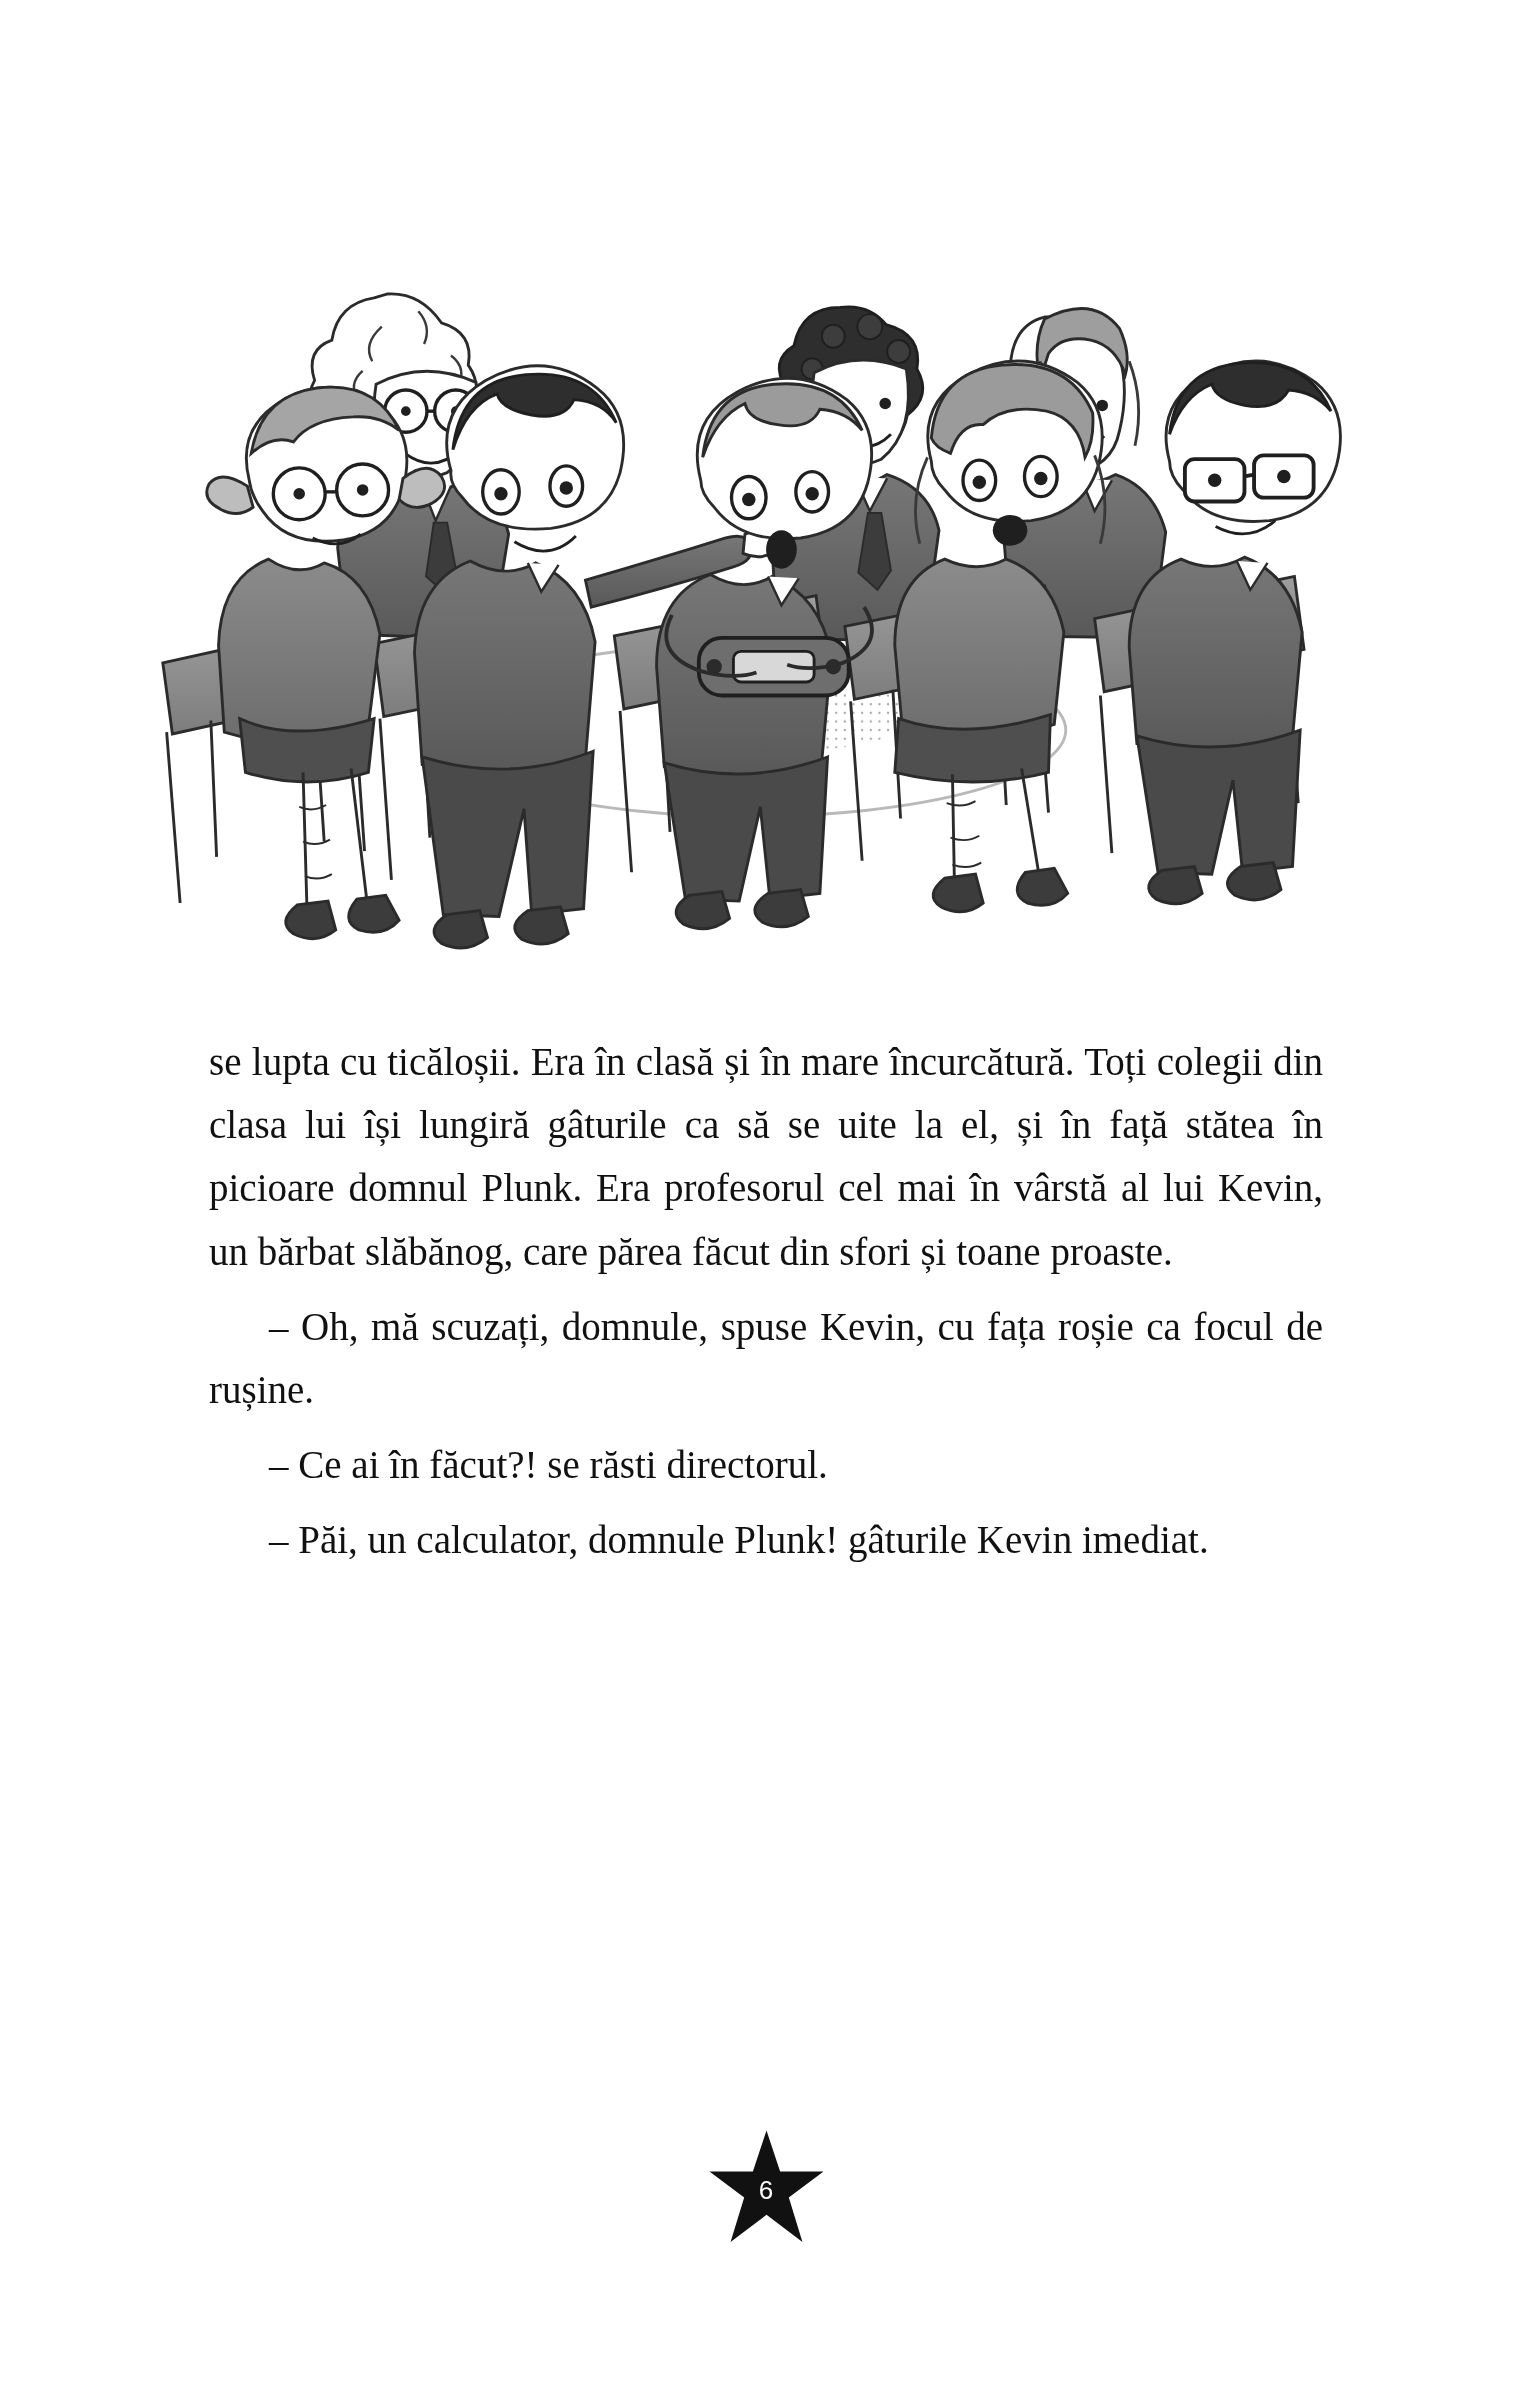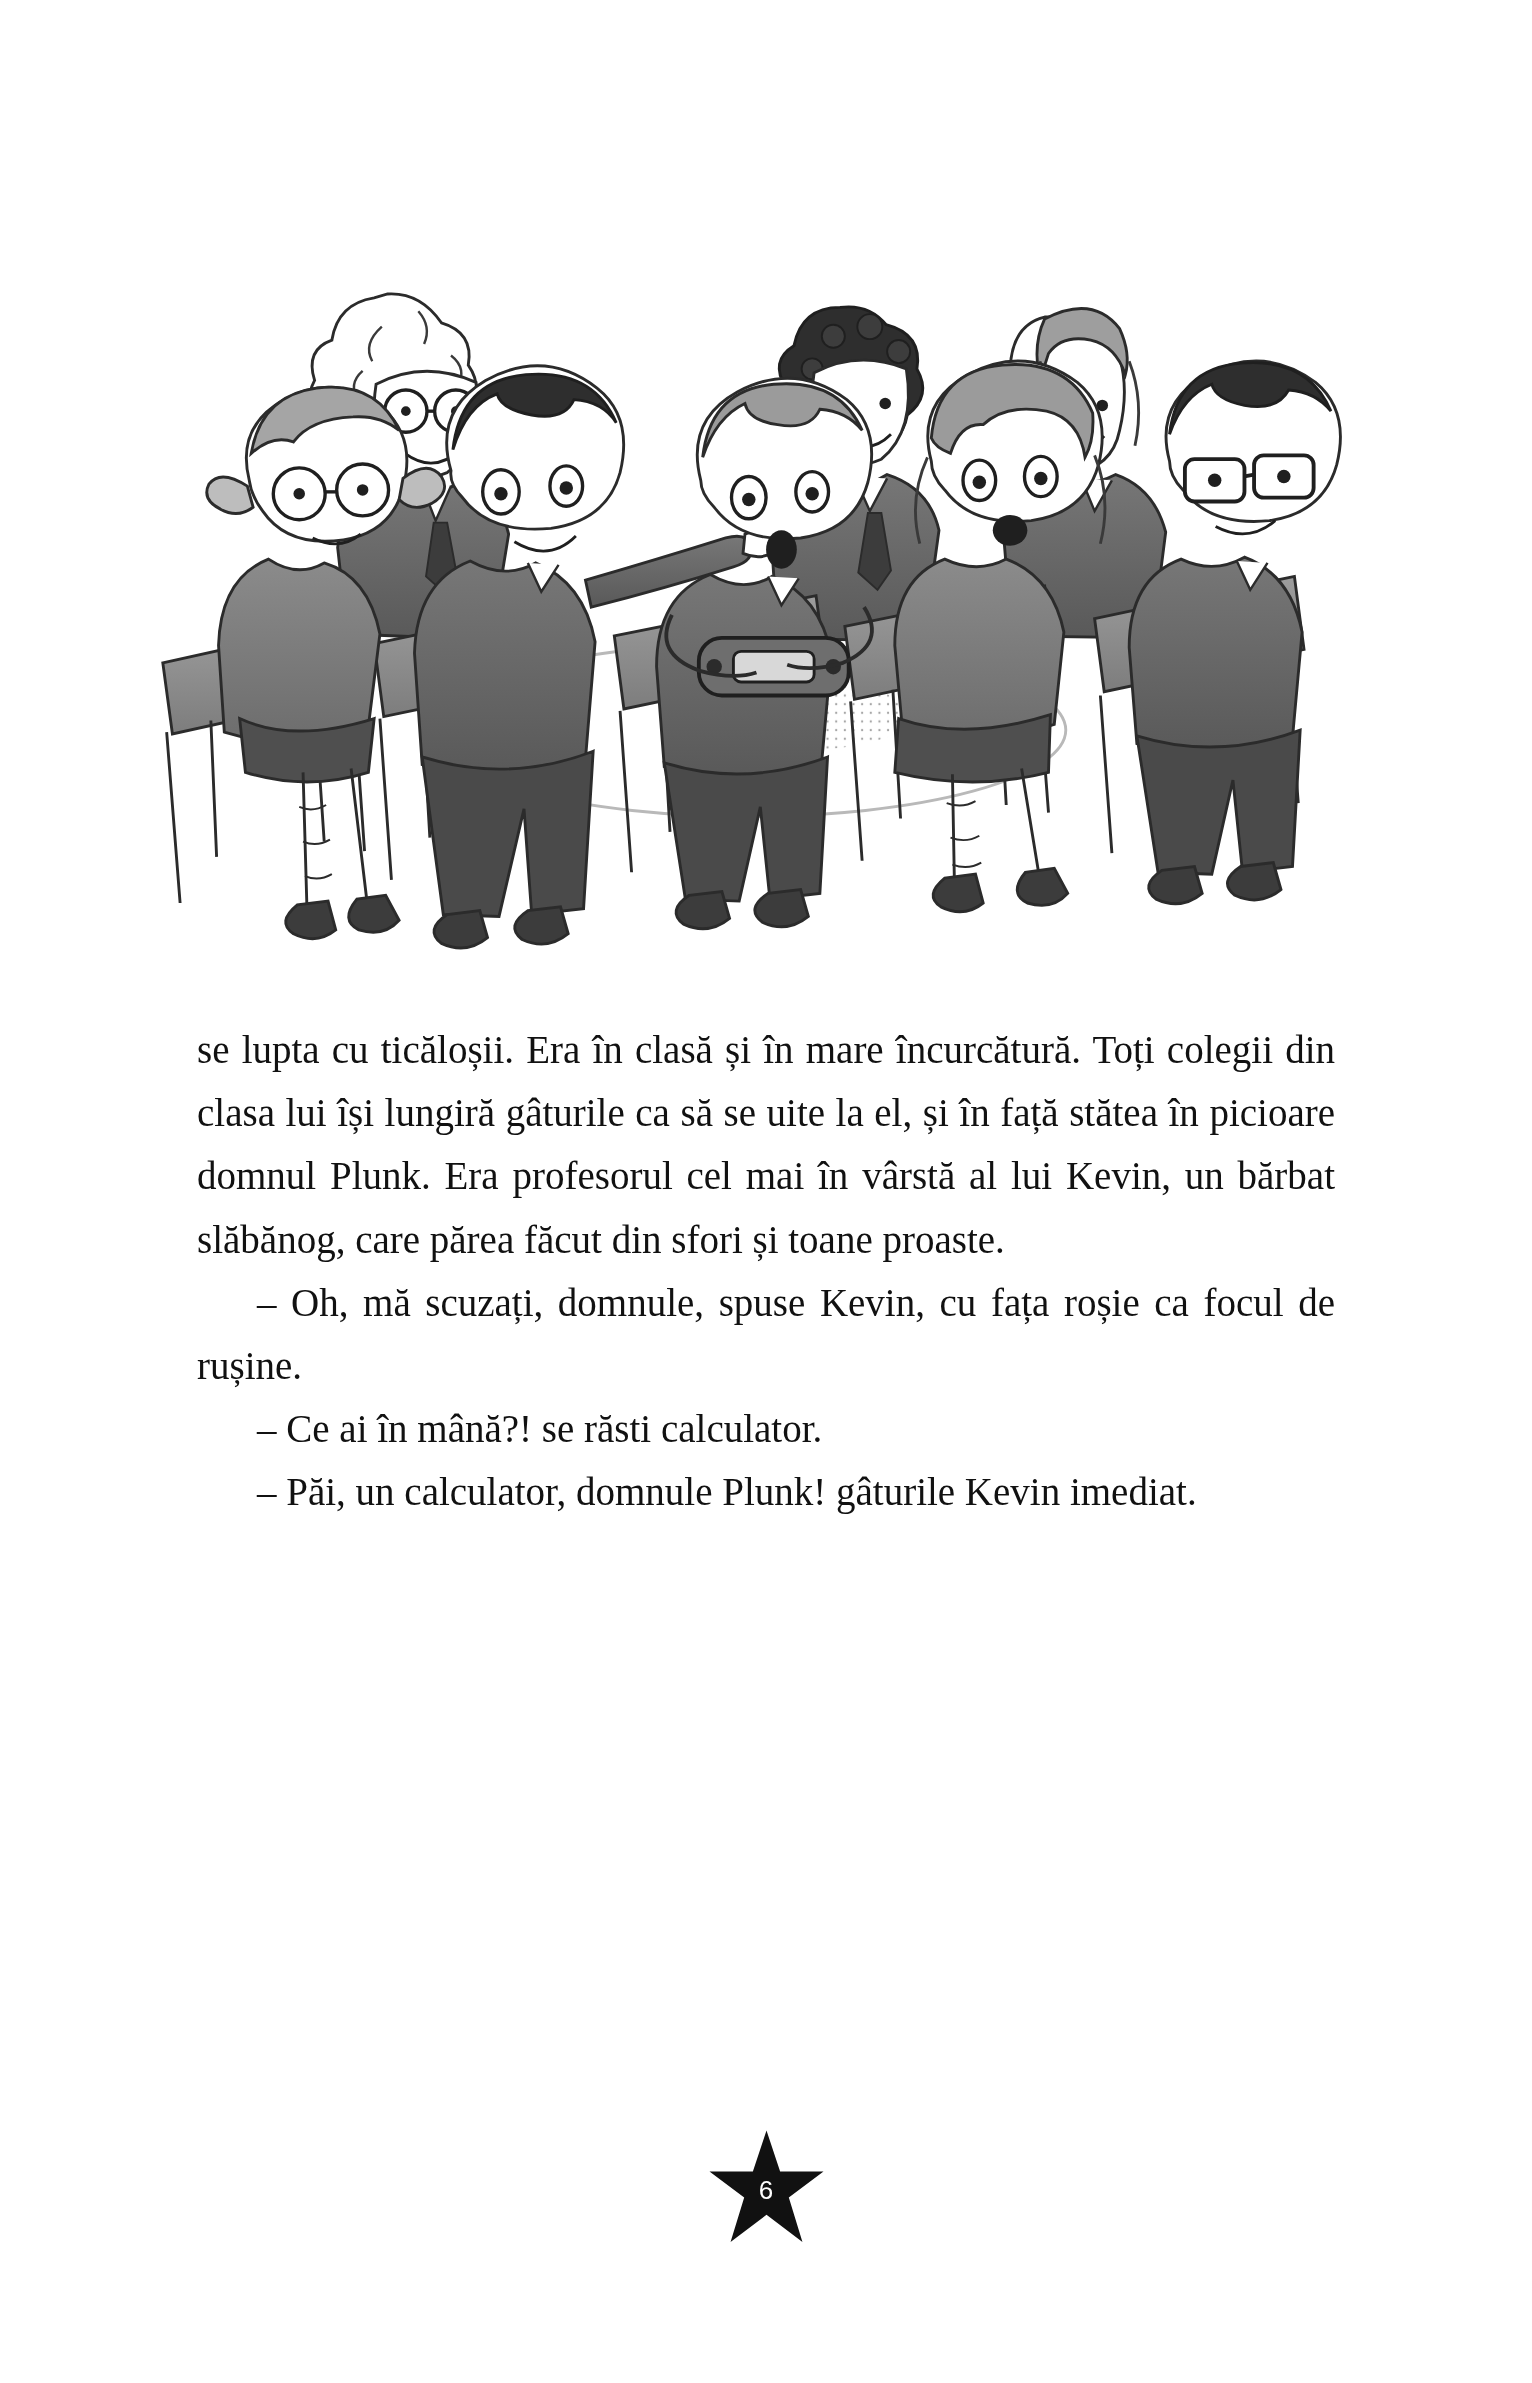--- a/index.html
+++ b/index.html
@@ -41,21 +41,21 @@
     left: 197px;
     top: 1018px;
     width: 1138px;
     font-size: 39px;
     line-height: 1.62;
     text-align: justify;
     text-justify: inter-word;
     color: #111111;
   }
   .body-text p {
-    margin: 0;
+    margin: 12px;
     text-indent: 0;
   }
   .body-text p.indented {
     text-indent: 60px;
   }
 
   
   .page-number-wrap {
     position: absolute;
     left: 0;
@@ -272,21 +272,21 @@
         <path d="M1152 702 q-24 16 -6 30 q26 12 48 -6 l-8 -28 z" fill="#3c3c3c" stroke="#2b2b2b" stroke-width="3"></path>
         <path d="M1070 706 q-24 16 -6 30 q26 12 48 -6 l-8 -28 z" fill="#3c3c3c" stroke="#2b2b2b" stroke-width="3"></path>
       </g>
 
     </svg>
   </div>
 
   <div class="body-text">
     <p>se lupta cu ticăloșii. Era în clasă și în mare încurcătură. Toți colegii din clasa lui își lungiră gâturile ca să se uite la el, și în față stătea în picioare domnul Plunk. Era profesorul cel mai în vârstă al lui Kevin, un bărbat slăbănog, care părea făcut din sfori și toane proaste.</p>
     <p class="indented">– Oh, mă scuzați, domnule, spuse Kevin, cu fața roșie ca focul de rușine.</p>
-    <p class="indented">– Ce ai în mână?! se răsti calculator.</p>
+    <p class="indented">– Ce ai în făcut?! se răsti directorul.</p>
     <p class="indented">– Păi, un calculator, domnule Plunk! gâturile Kevin imediat.</p>
   </div>
 
   <div class="page-number-wrap">
     <div class="star">
       <svg viewBox="0 0 100 96" xmlns="http://www.w3.org/2000/svg" aria-hidden="true">
         <polygon points="50,2 61,35 96,35 68,56 79,92 50,70 21,92 32,56 4,35 39,35" fill="#111111"></polygon>
       </svg>
       <span class="page-number">6</span>
     </div>

